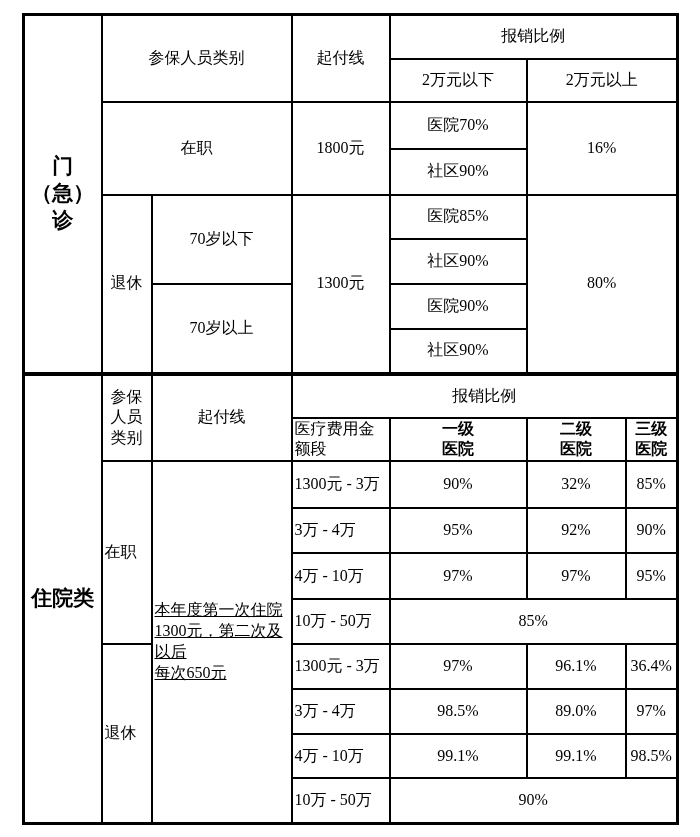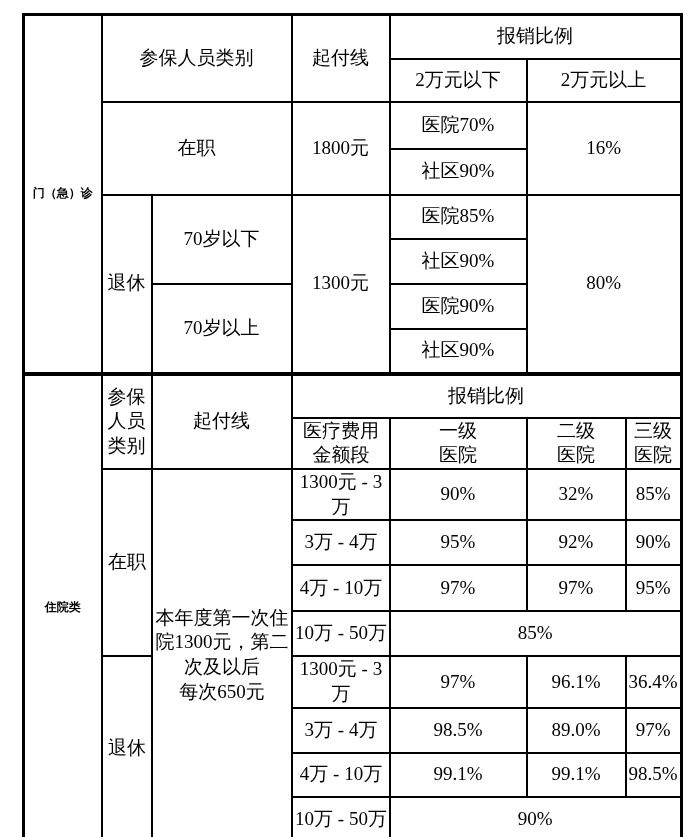--- a/index.html
+++ b/index.html
@@ -16,39 +16,39 @@
     left: 22px;
     top: 13px;
     border-collapse: collapse;
     table-layout: fixed;
     border: 3px solid #000;
   }
   td {
     border: 2px solid #000;
     text-align: center;
     vertical-align: middle;
-    font-size: 19px;
+    font-size: 16px;
     line-height: 1.3;
     padding: 0 2px;
     overflow: hidden;
   }
   td.left {
-    text-align: center;
+    text-align: left;
     padding: 0 1px 0 2px;
   }
   td.section-label {
     font-weight: bold;
-    font-size: 12px;
+    font-size: 21px;
     padding: 8px 1px;
   }
   tr.section-start td {
     border-top: 4px solid #000;
   }
-  td.pre { white-space: pre-line; }
-  td.prewrap { white-space: pre-wrap; }
+  td.pre { white-space: pre-line; font-weight: bold; }
+  td.prewrap { white-space: pre-wrap; text-decoration: underline; }
 </style>
 </head>
 <body>
 
 <table class="grid">
   <colgroup>
     <col style="width:78px">
     <col style="width:50px">
     <col style="width:140px">
     <col style="width:98px">

